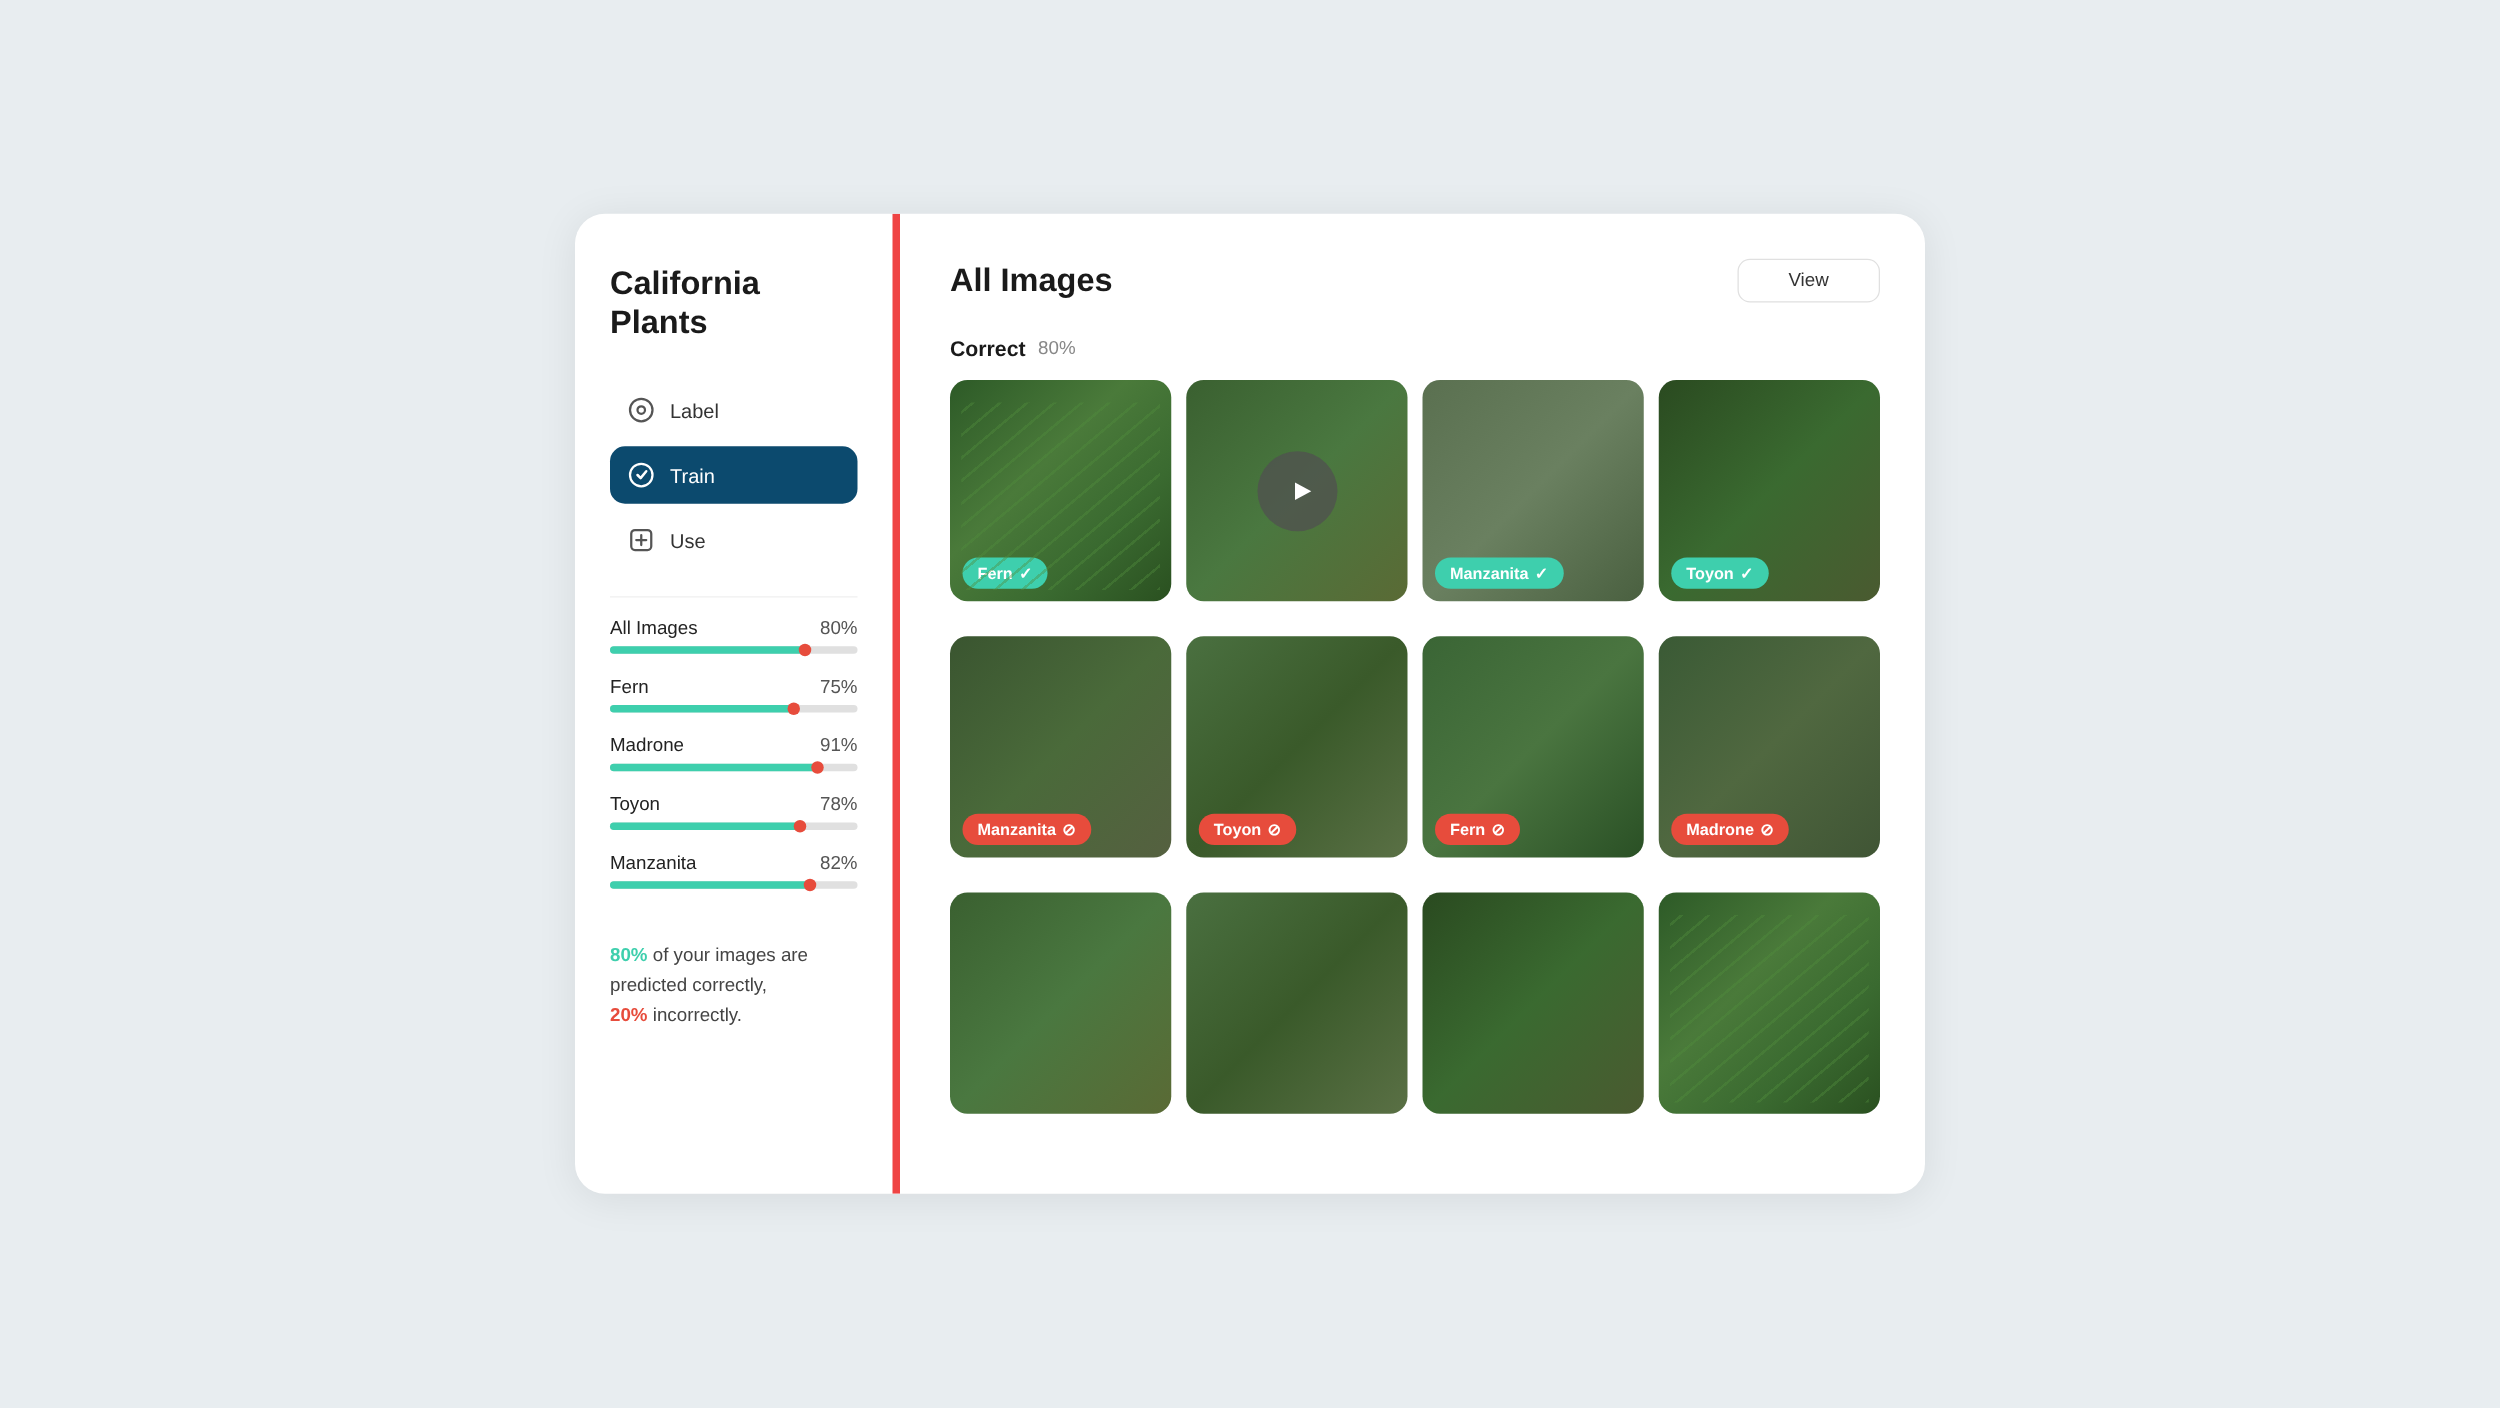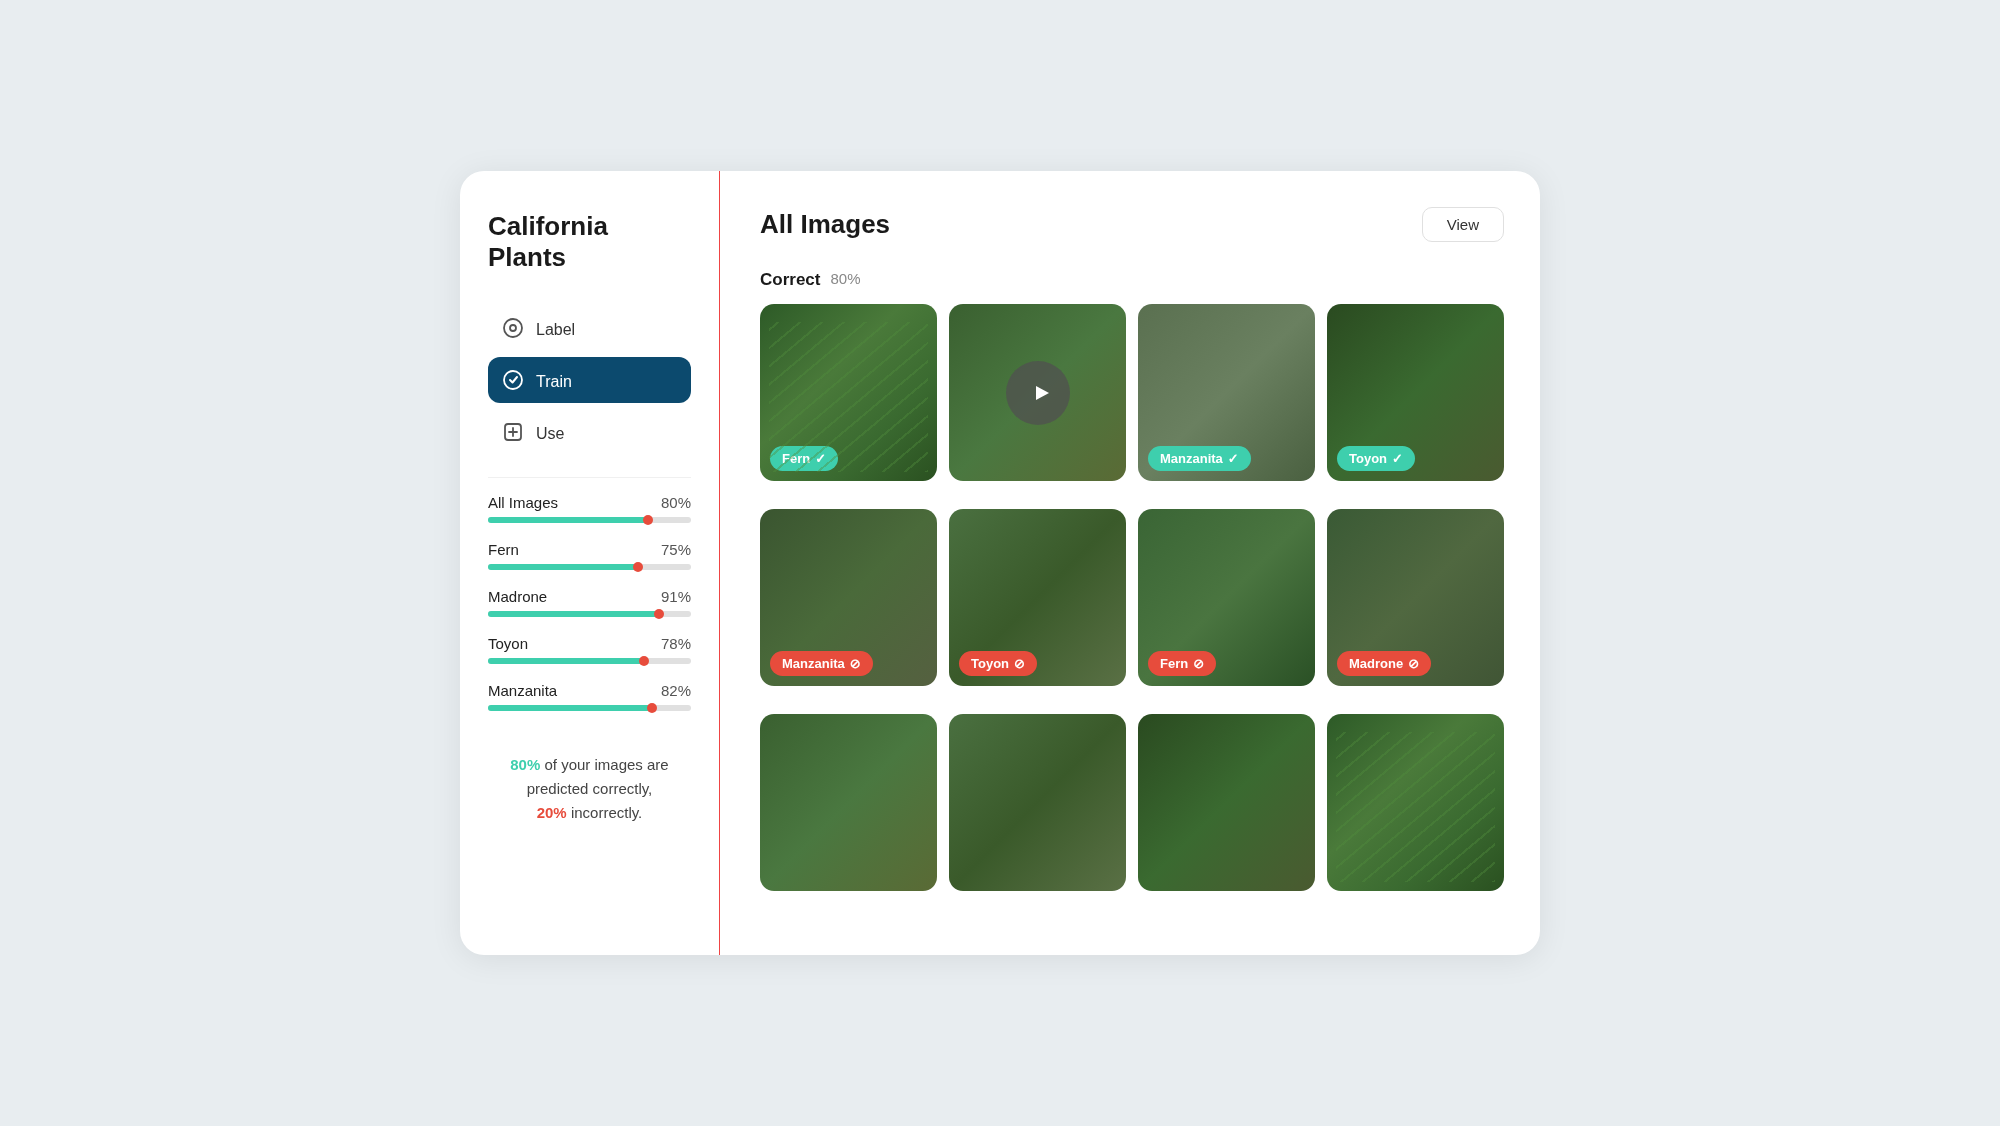--- a/index.html
+++ b/index.html
@@ -19,21 +19,21 @@
       width: 1080px;
       min-height: 720px;
       overflow: hidden;
       box-shadow: 0 4px 32px rgba(0,0,0,0.08);
     }
     
     .sidebar {
       width: 260px;
       flex-shrink: 0;
       padding: 40px 28px 40px 28px;
-      border-right: 1px solid #ef4444;
+      border-right: 6px solid #ef4444;
       display: flex;
       flex-direction: column;
     }
     .sidebar-title {
       font-size: 26px;
       font-weight: 700;
       color: #1a1a1a;
       margin-bottom: 32px;
       line-height: 1.2;
     }
@@ -103,21 +103,20 @@
       width: 10px;
       height: 10px;
       background: #e74c3c;
       border-radius: 50%;
     }
     .summary-text {
       margin-top: 24px;
       font-size: 15px;
       line-height: 1.6;
       color: #444;
-      text-align: center;
     }
     .pct-green { color: #3ecfad; font-weight: 700; }
     .pct-red { color: #e74c3c; font-weight: 700; }
 
     
     .main {
       flex: 1;
       padding: 36px 36px 36px 40px;
       overflow-y: auto;
     }
@@ -129,21 +128,21 @@
     }
     .main-title {
       font-size: 26px;
       font-weight: 700;
       color: #1a1a1a;
     }
     .view-btn {
       background: #fff;
       border: 1.5px solid #e0e0e0;
       border-radius: 10px;
-      padding: 8px 24px;
+      padding: 8px 40px;
       font-size: 15px;
       cursor: pointer;
       color: #333;
       font-weight: 500;
     }
 
     .section-label {
       font-size: 17px;
       font-weight: 600;
       color: #1a1a1a;

